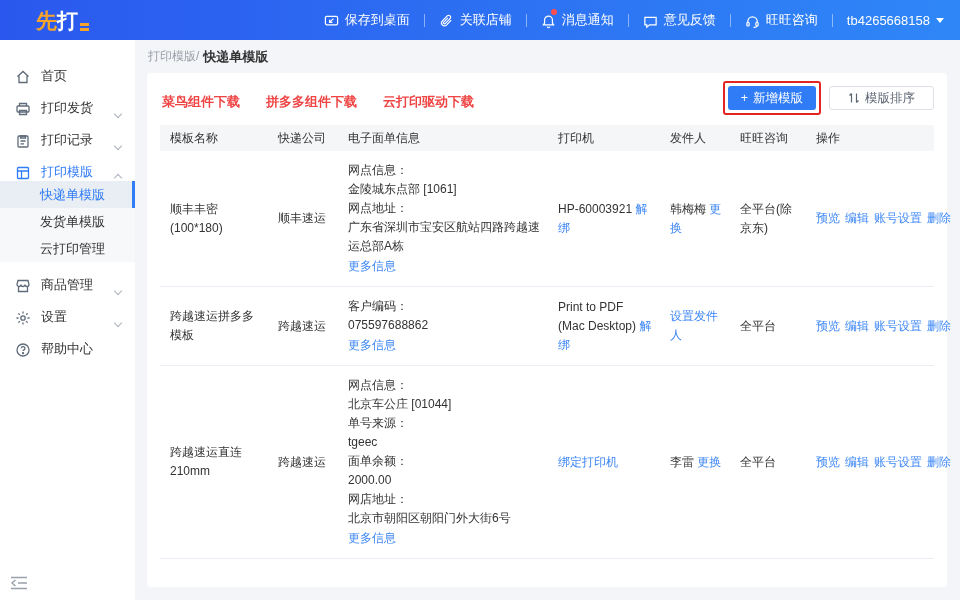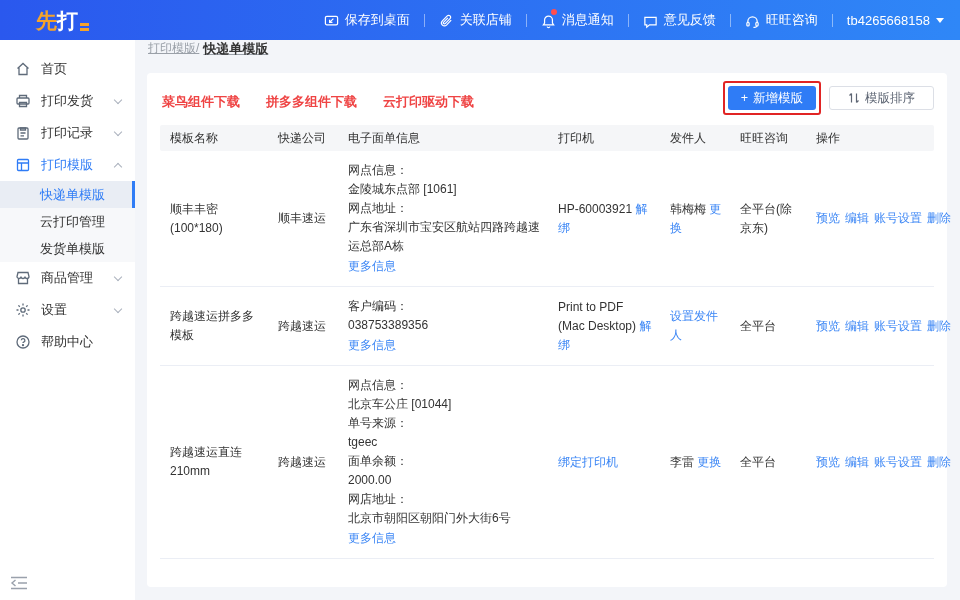--- a/index.html
+++ b/index.html
@@ -20,40 +20,40 @@
   .top-ic { width:15px; height:15px; display:block; }
   .badge-dot { position:absolute; top:-2px; left:10px; width:6px; height:6px;
     border-radius:50%; background:#ff4d4f; }
   .account { display:flex; align-items:center; gap:6px; }
   .caret-down { width:0; height:0; border-left:4px solid transparent;
     border-right:4px solid transparent; border-top:5px solid #ffffff; }
 
   
   .sidebar { position:absolute; top:40px; left:0; width:135px; height:560px;
     background:#ffffff; padding-top:13px; font-size:13px; color:#333; }
-  .side-item { height:32px; display:flex; align-items:center; padding-left:15px;
+  .side-item { height:32px; display:flex; align-items:flex-end; padding-left:15px;
     position:relative; cursor:pointer; }
   .side-item .s-ic { width:16px; height:16px; margin-right:10px; flex:0 0 16px; }
   .side-item.active { color:#2f7cf6; }
   .chev { position:absolute; right:14px; width:6px; height:6px;
     border-right:1.4px solid #aab1bd; border-bottom:1.4px solid #aab1bd; }
   .chev.down { transform:rotate(45deg); margin-top:-3px; }
   .chev.up { transform:rotate(-135deg); margin-top:3px; }
   .submenu { background:#f7f8fa; }
   .sub-item { height:27px; display:flex; align-items:center; padding-left:40px;
     cursor:pointer; position:relative; color:#333; }
   .sub-item.active { background:#e9edf4; color:#2f7cf6; }
   .sub-item.active .active-bar { position:absolute; right:0; top:0; width:3px;
     height:100%; background:#2f7cf6; }
   .fold-icon { position:absolute; left:10px; bottom:10px; width:18px; height:14px; cursor:pointer; }
 
   
   .main { position:absolute; top:40px; left:135px; width:825px; height:560px; }
-  .breadcrumb { height:33px; display:flex; padding-left:13px;
-    font-size:12px; color:#9aa0a8;text-decoration:underline; }
+  .breadcrumb { height:33px; display:flex; align-items:center; padding-left:13px;
+    font-size:12px; color:#9aa0a8; }
   .breadcrumb .bc-current { color:#333; font-weight:bold; font-size:13px; margin-left:4px; }
   .card { margin:0 13px 12px 12px; height:514px; background:#ffffff; border-radius:4px;
     padding:14px 13px; position:relative; }
 
   .dl-links { display:flex; gap:26px; padding:6px 0 14px 2px; }
   .dl-link { color:#ef4444; font-size:13px; font-weight:bold; cursor:pointer; text-decoration:none; }
 
   .toolbar-btns { position:absolute; top:8px; right:13px; display:flex; align-items:center; gap:8px; }
   .red-box { border:2px solid #e12424; padding:3px; border-radius:3px; }
   .btn-primary { background:#2f7cf6; color:#fff; border:none; border-radius:3px;
@@ -167,24 +167,24 @@
       </svg>
     <span>打印模版</span>
     <span class="chev up"></span>
   </div>
   <div class="submenu">
     <div class="sub-item active">
       <span>快递单模版</span>
       <span class="active-bar"></span>
     </div>
     <div class="sub-item">
+      <span>发货单模版</span>
+    </div>
+    <div class="sub-item">
       <span>云打印管理</span>
-    </div>
-    <div class="sub-item">
-      <span>发货单模版</span>
     </div>
   </div>
   <div class="side-item">
     <svg class="s-ic" viewBox="0 0 16 16" fill="none" stroke="#5f6b7a" stroke-width="1.3">
       <path d="M3 2.5 h10 l1 4 a2 2 0 0 1 -4 0 a2 2 0 0 1 -4 0 a2 2 0 0 1 -4 0 Z M3.5 8.5 V13.5 h9 V8.5"></path>
       </svg>
     <span>商品管理</span>
     <span class="chev down"></span>
   </div>
   <div class="side-item">
@@ -286,21 +286,21 @@
             <a class="link">预览</a><a class="link">编辑</a><a class="link">账号设置</a><a class="link">删除</a>
           </td>
         </tr>
 
         <tr>
           <td>跨越速运拼多多模板</td>
           <td>跨越速运</td>
           <td>
             <div class="wb-line">
                 <span class="wb-label">客户编码：</span>
-                <span class="wb-value">038753389356</span>
+                <span class="wb-value">075597688862</span>
               </div>
             <a class="link more-link">更多信息</a>
           </td>
           <td>
             <span>Print to PDF (Mac Desktop)</span>
             <a class="link">解绑</a>
           </td>
           <td>
             <span></span>
             <a class="link">设置发件人</a>

